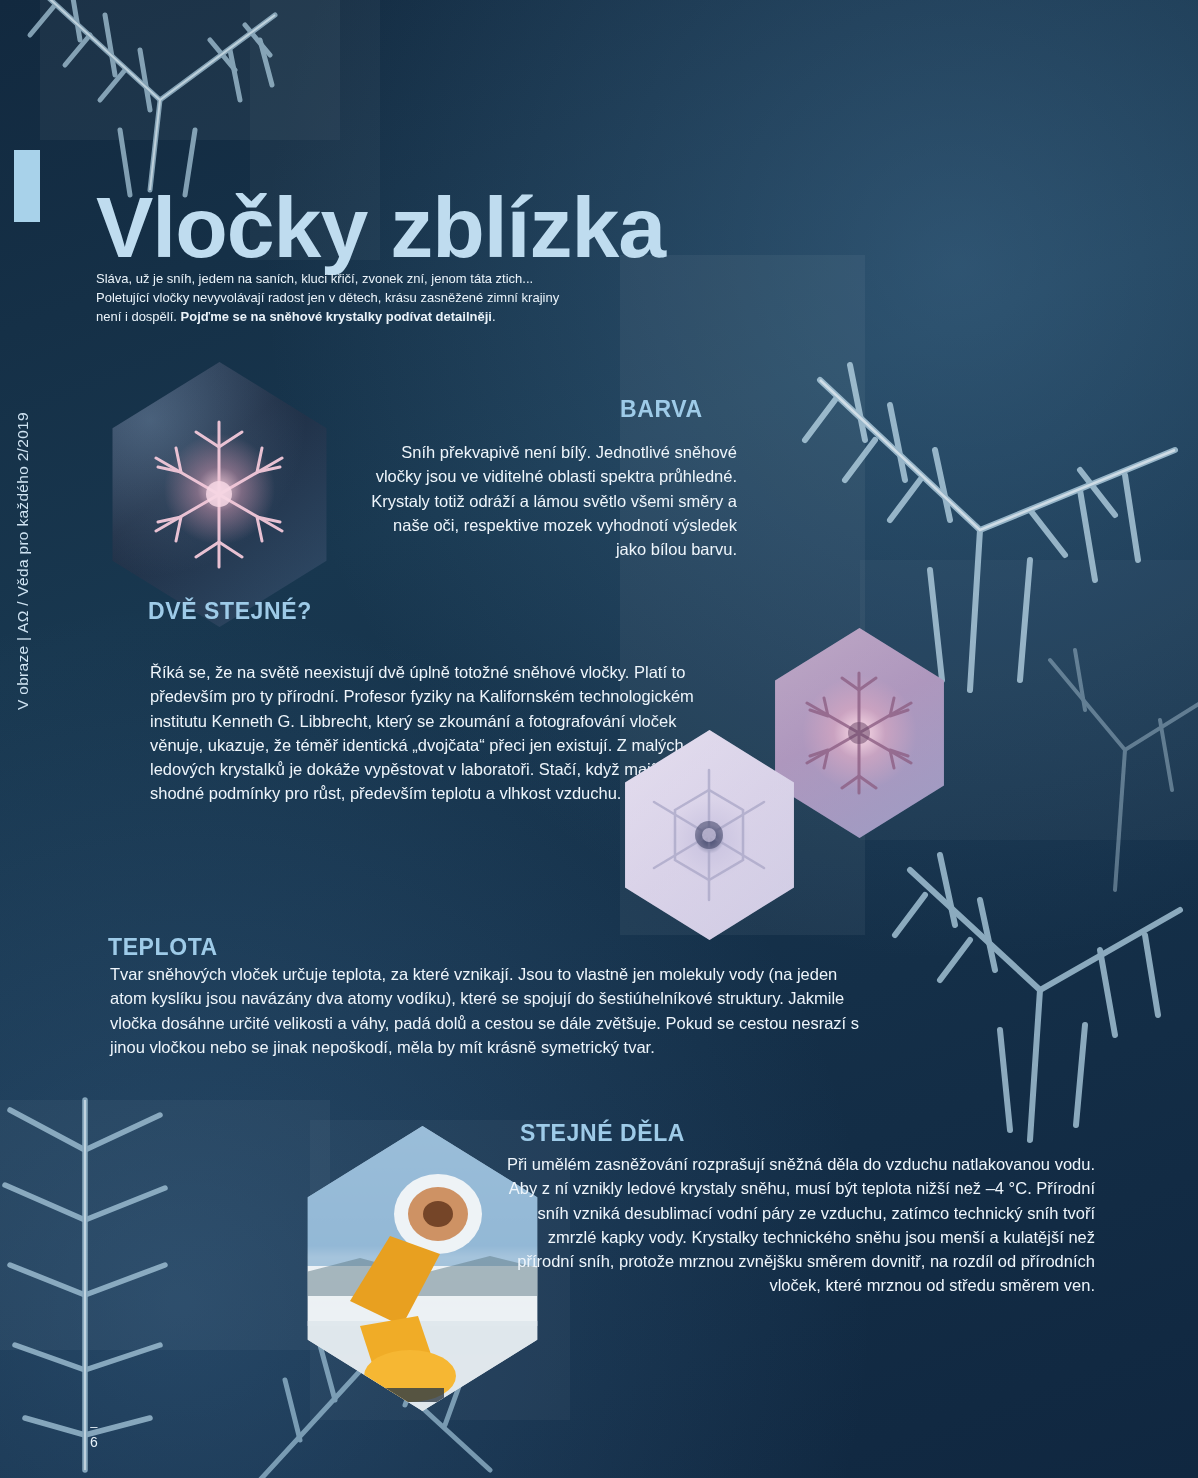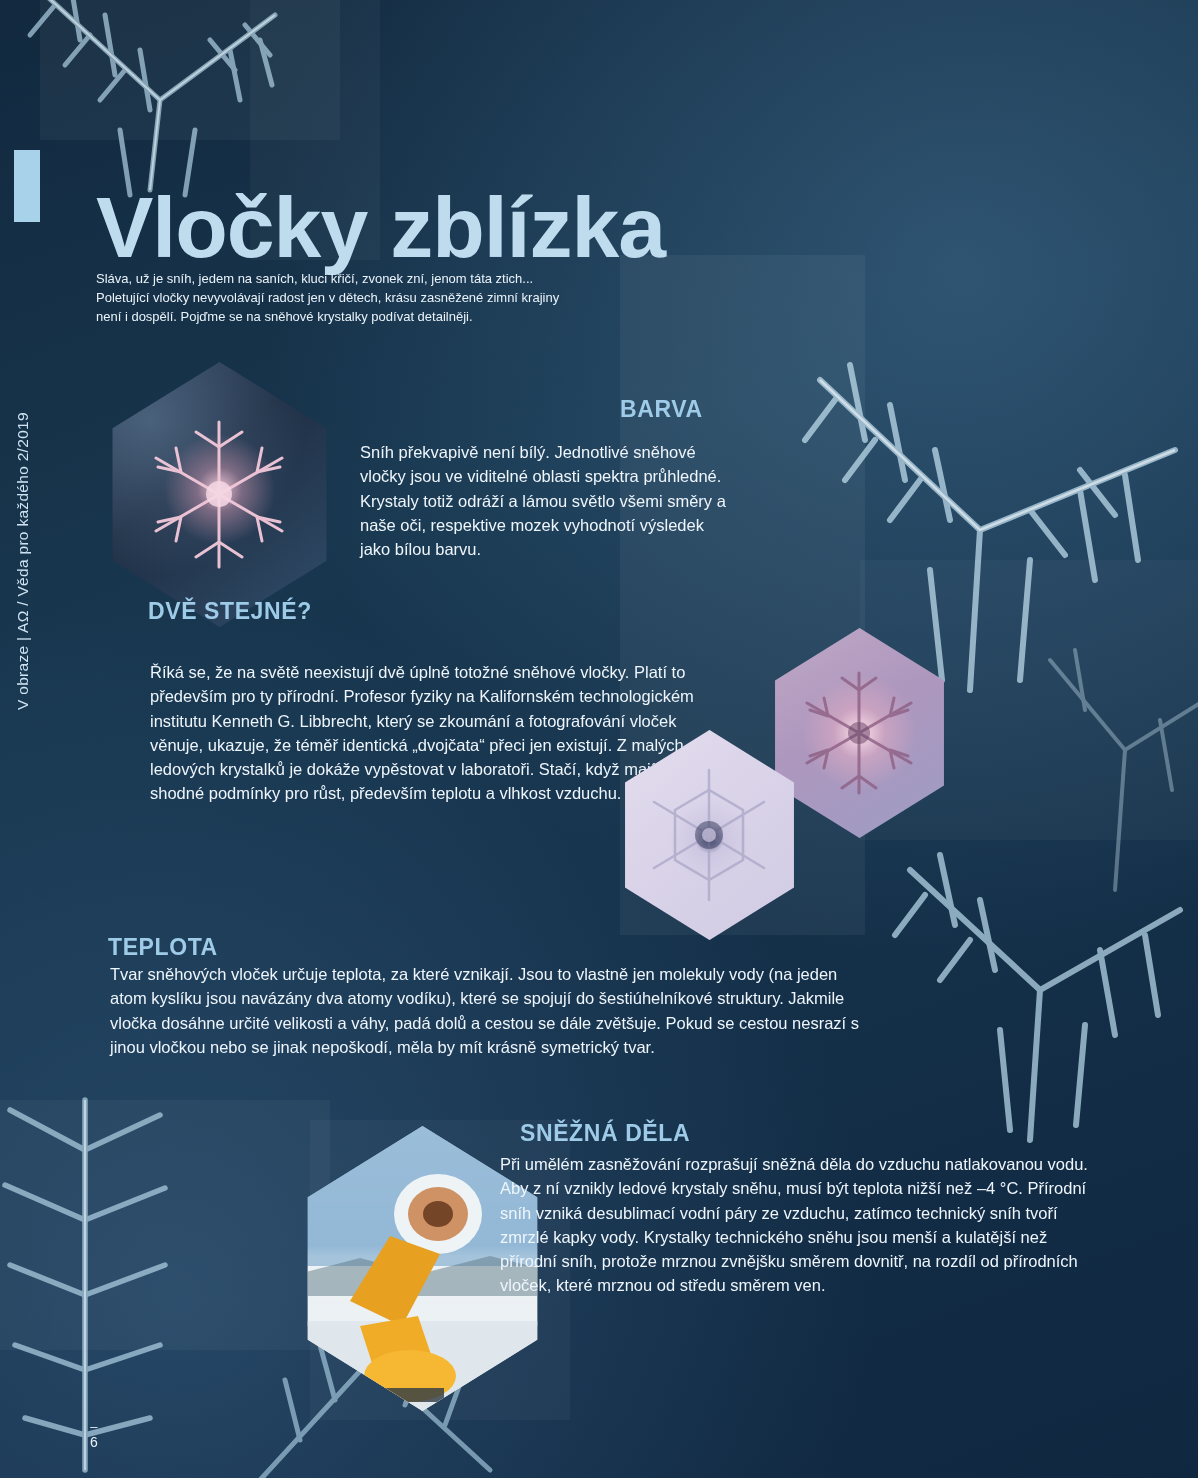--- a/index.html
+++ b/index.html
@@ -81,38 +81,38 @@
   
   .intro {
     position: absolute;
     left: 96px;
     top: 270px;
     width: 740px;
     color: #eaf3fa;
     font-size: 13px;
     line-height: 1.45;
   }
-  .intro b { font-weight: 400; }
+  .intro b { font-weight: 700; }
 
   
   .h-sec {
     position: absolute;
     color: #9ecbe8;
     font-weight: 700;
     font-size: 23px;
     letter-spacing: .6px;
   }
 
   .body-text {
     position: absolute;
     color: #eef5fb;
     font-size: 16.5px;
     line-height: 1.47;
   }
-  .ta-right { }
+  .ta-right { text-align: right; }
 
   
   .hex {
     position: absolute;
     clip-path: polygon(50% 0%, 93.3% 25%, 93.3% 75%, 50% 100%, 6.7% 75%, 6.7% 25%);
     overflow: hidden;
   }
   .hex .inner { width: 100%; height: 100%; }
 
   .hex1 .inner {
@@ -323,21 +323,21 @@
           <ellipse cx="148" cy="88" rx="30" ry="27" fill="#c8804a" opacity="0.85"></ellipse>
           <ellipse cx="148" cy="88" rx="15" ry="13" fill="#6b3d21" opacity="0.9"></ellipse>
           <path d="M60 175 L100 110 L150 128 L112 200 Z" fill="#e8a020"></path>
           <path d="M70 200 L128 190 L150 255 L92 268 Z" fill="#f0ac27"></path>
           <ellipse cx="120" cy="250" rx="46" ry="26" fill="#f6b733"></ellipse>
           <rect x="84" y="262" width="70" height="14" fill="#2e3b45" opacity="0.8"></rect>
         </g>
       </svg>
     </div>
   </div>
-  <div class="h-sec" style="left:520px; top:1120px;">SNĚŽNÁ DĚLA</div>
+  <div class="h-sec" style="left:520px; top:1120px;">STEJNÉ DĚLA</div>
   <div class="body-text ta-right" style="left:500px; top:1152px; width:595px;">Při umělém zasněžování rozprašují sněžná děla do vzduchu natlakovanou vodu. Aby z ní vznikly ledové krystaly sněhu, musí být teplota nižší než –4 °C. Přírodní sníh vzniká desublimací vodní páry ze vzduchu, zatímco technický sníh tvoří zmrzlé kapky vody. Krystalky technického sněhu jsou menší a kulatější než přírodní sníh, protože mrznou zvnějšku směrem dovnitř, na rozdíl od přírodních vloček, které mrznou od středu směrem ven.</div>
 
   <div class="pagenum">
     <span class="dash">–</span>
     <span>6</span>
   </div>
 
 </div>
 
 </body></html>

